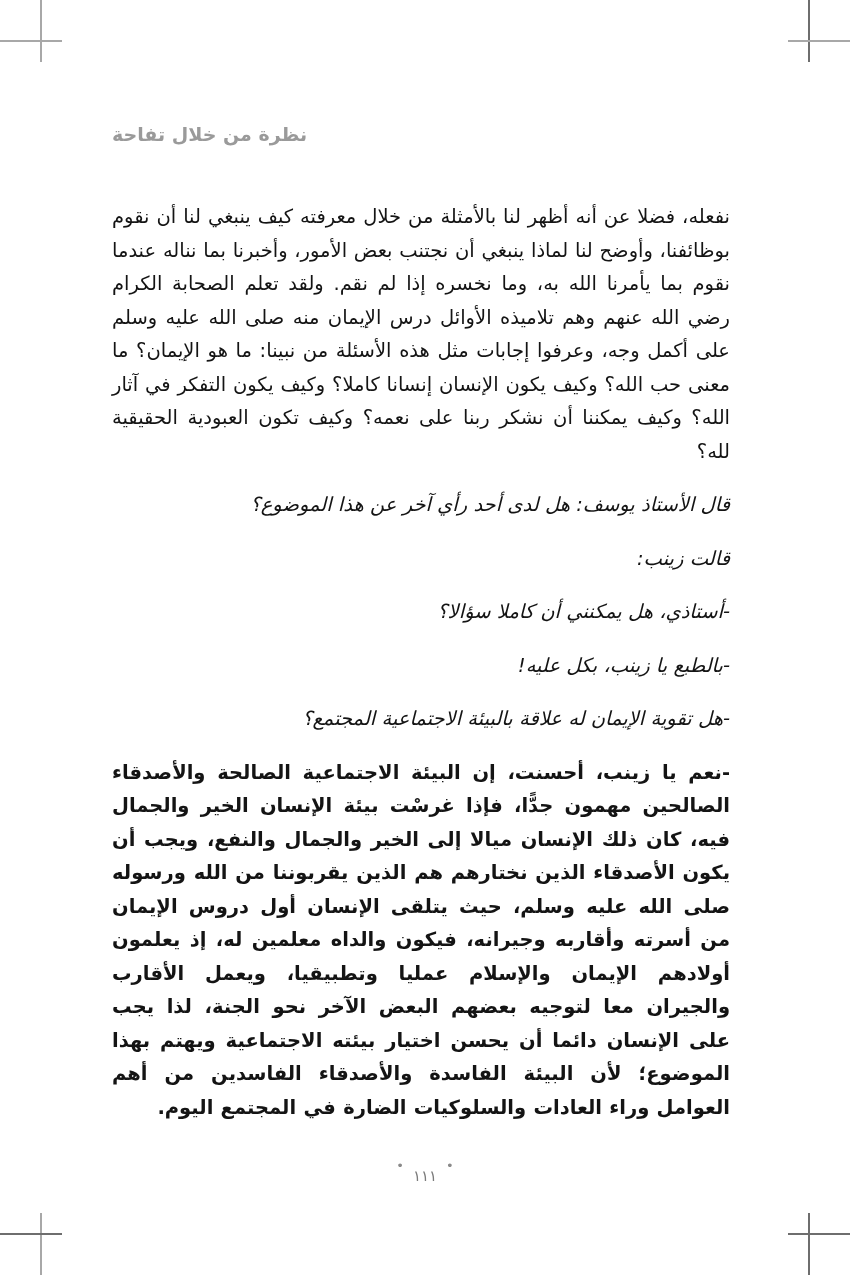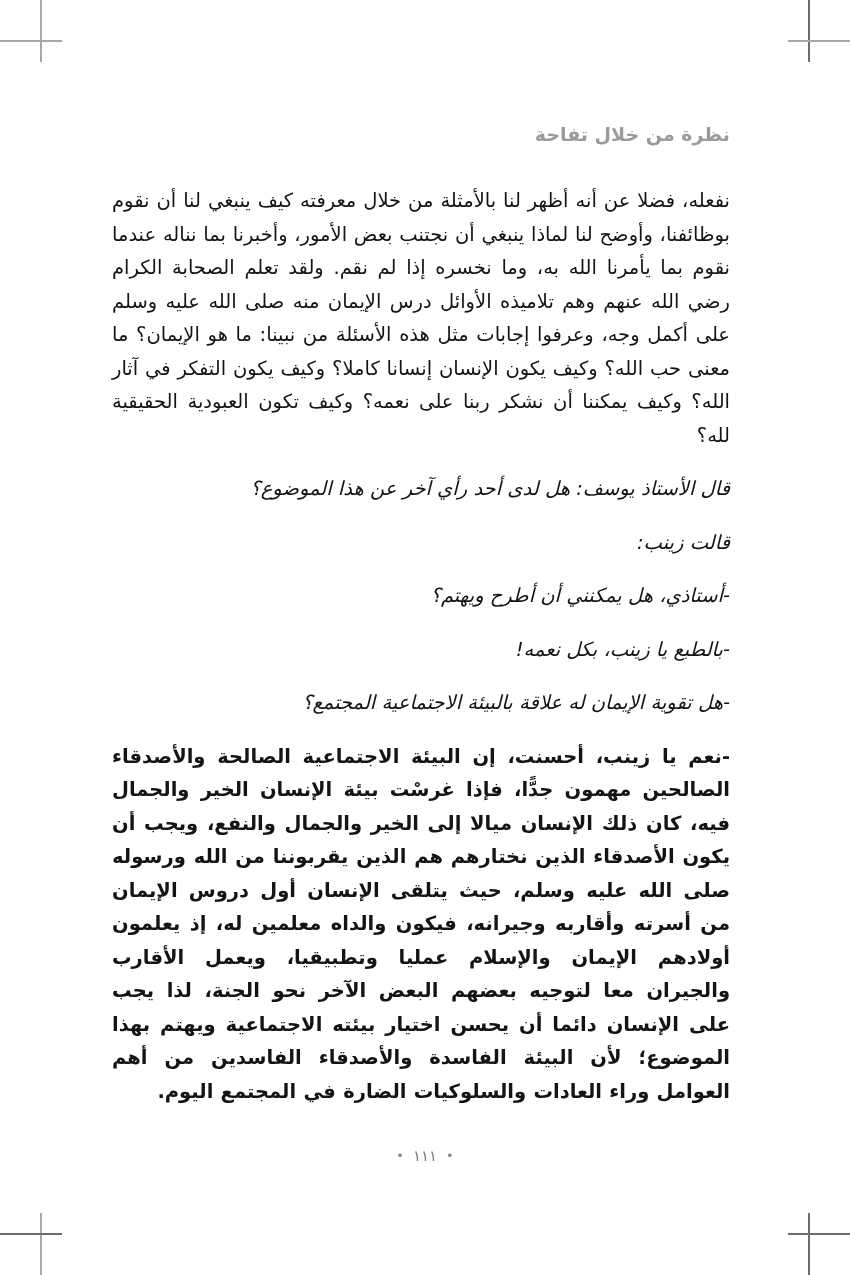--- a/index.html
+++ b/index.html
@@ -46,31 +46,31 @@
     width: 618px;
     height: 1275px;
     direction: rtl;
   }
 
   .running-head {
     position: absolute;
     top: 122px;
     left: 0;
     width: 100%;
-    text-align: right;
+    text-align: left;
     color: #9a9a9a;
     font-size: 19px;
     font-weight: 700;
     letter-spacing: 0.3px;
     line-height: 1.3;
   }
 
   .body-block {
     position: absolute;
-    top: 184px;
+    top: 200px;
     left: 0;
     width: 618px;
   }
 
   p.para {
     margin: 0 0 20px 0;
     font-size: 19.5px;
     line-height: 33.5px;
     color: #141414;
     text-align: justify;
@@ -107,20 +107,21 @@
     display: inline-block;
     vertical-align: middle;
     margin: 0 9px;
     font-size: 13px;
     color: #8a8a8a;
   }
   .folio .num {
     display: inline-block;
     vertical-align: middle;
     letter-spacing: 1px;
+    margin-top: 21px;
   }
 </style>
 </head>
 <body>
 
 <div class="page">
 
   <div class="crop v crop-tl-v"></div>
   <div class="crop h crop-tl-h"></div>
   <div class="crop v dark crop-tr-v"></div>
@@ -135,23 +136,23 @@
     <div class="running-head">نظرة من خلال تفاحة</div>
 
     <div class="body-block">
 
       <p class="para">نفعله، فضلا عن أنه أظهر لنا بالأمثلة من خلال معرفته كيف ينبغي لنا أن نقوم بوظائفنا، وأوضح لنا لماذا ينبغي أن نجتنب بعض الأمور، وأخبرنا بما نناله عندما نقوم بما يأمرنا الله به، وما نخسره إذا لم نقم. ولقد تعلم الصحابة الكرام رضي الله عنهم وهم تلاميذه الأوائل درس الإيمان منه صلى الله عليه وسلم على أكمل وجه، وعرفوا إجابات مثل هذه الأسئلة من نبينا: ما هو الإيمان؟ ما معنى حب الله؟ وكيف يكون الإنسان إنسانا كاملا؟ وكيف يكون التفكر في آثار الله؟ وكيف يمكننا أن نشكر ربنا على نعمه؟ وكيف تكون العبودية الحقيقية لله؟</p>
 
       <p class="line">قال الأستاذ يوسف: هل لدى أحد رأي آخر عن هذا الموضوع؟</p>
 
       <p class="line">قالت زينب:</p>
 
-      <p class="line">-أستاذي، هل يمكنني أن أطرح ويهتم؟</p>
+      <p class="line">-أستاذي، هل يمكنني أن كاملا سؤالا؟</p>
 
-      <p class="line">-بالطبع يا زينب، بكل نعمه!</p>
+      <p class="line">-بالطبع يا زينب، بكل عليه!</p>
 
       <p class="line">-هل تقوية الإيمان له علاقة بالبيئة الاجتماعية المجتمع؟</p>
 
       <p class="para last">-نعم يا زينب، أحسنت، إن البيئة الاجتماعية الصالحة والأصدقاء الصالحين مهمون جدًّا، فإذا غرسْت بيئة الإنسان الخير والجمال فيه، كان ذلك الإنسان ميالا إلى الخير والجمال والنفع، ويجب أن يكون الأصدقاء الذين نختارهم هم الذين يقربوننا من الله ورسوله صلى الله عليه وسلم، حيث يتلقى الإنسان أول دروس الإيمان من أسرته وأقاربه وجيرانه، فيكون والداه معلمين له، إذ يعلمون أولادهم الإيمان والإسلام عمليا وتطبيقيا، ويعمل الأقارب والجيران معا لتوجيه بعضهم البعض الآخر نحو الجنة، لذا يجب على الإنسان دائما أن يحسن اختيار بيئته الاجتماعية ويهتم بهذا الموضوع؛ لأن البيئة الفاسدة والأصدقاء الفاسدين من أهم العوامل وراء العادات والسلوكيات الضارة في المجتمع اليوم.</p>
 
     </div>
   </div>
 
   <div class="folio">
     <span class="dot">•</span><span class="num">١١١</span><span class="dot">•</span>

